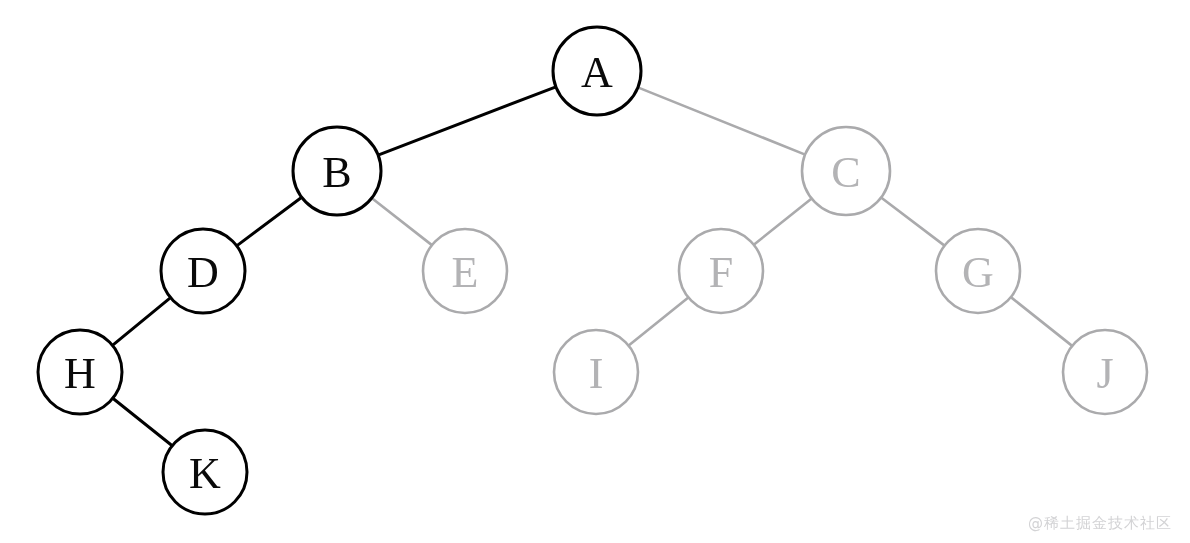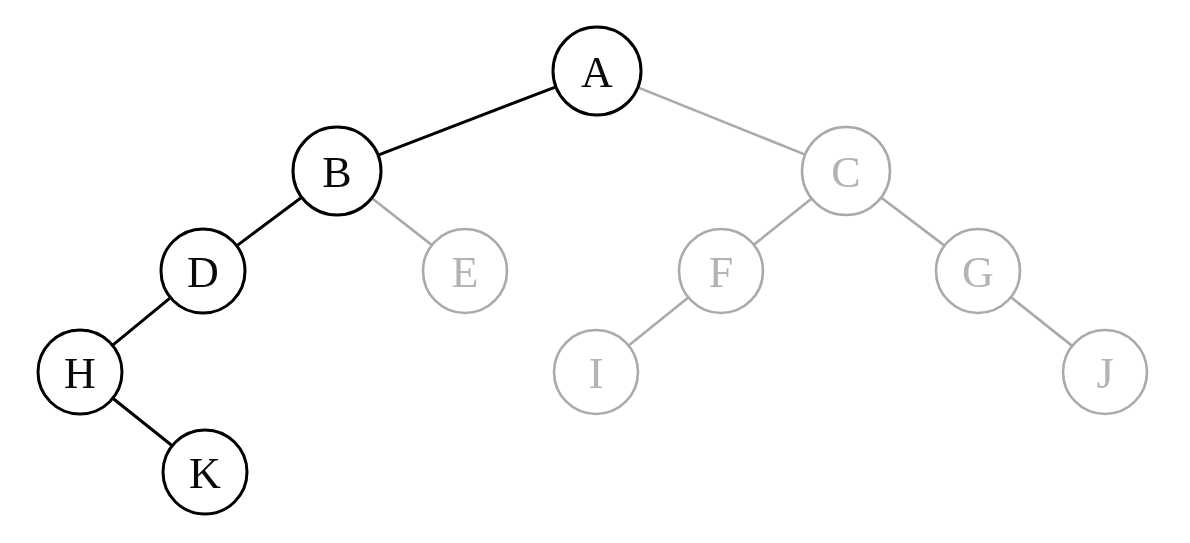--- a/index.html
+++ b/index.html
@@ -122,13 +122,14 @@
           <circle cx="1105" cy="372" r="42" class="node-circle-dim"></circle>
           <text x="1105" y="373" class="node-label node-label-dim">J</text>
         </g>
         <g>
           <circle cx="205" cy="472" r="42" class="node-circle-active"></circle>
           <text x="205" y="473" class="node-label node-label-active">K</text>
         </g>
       </g>
   </svg>
 
+  <div class="watermark">@稀土掘金技术社区</div>
 </div>
 
 </body></html>

